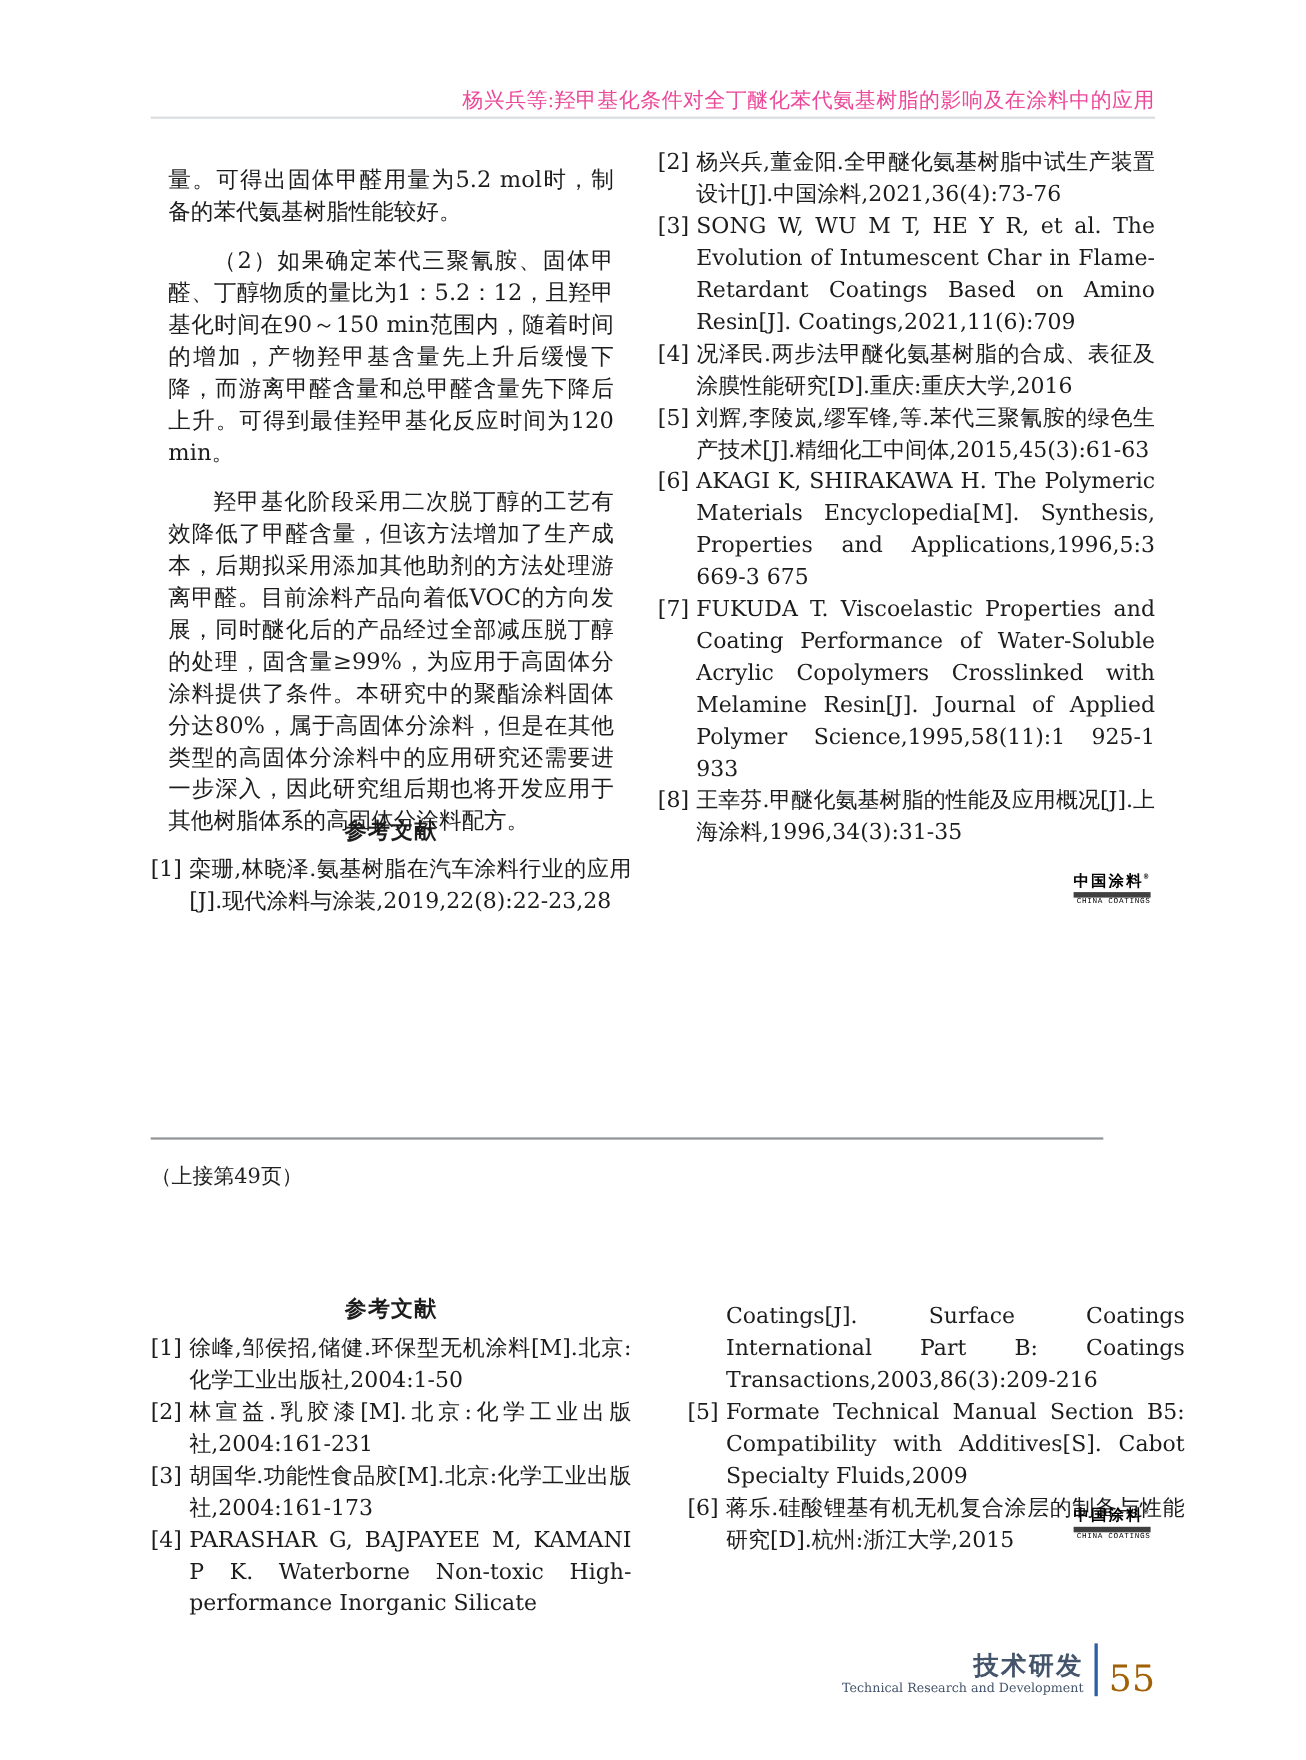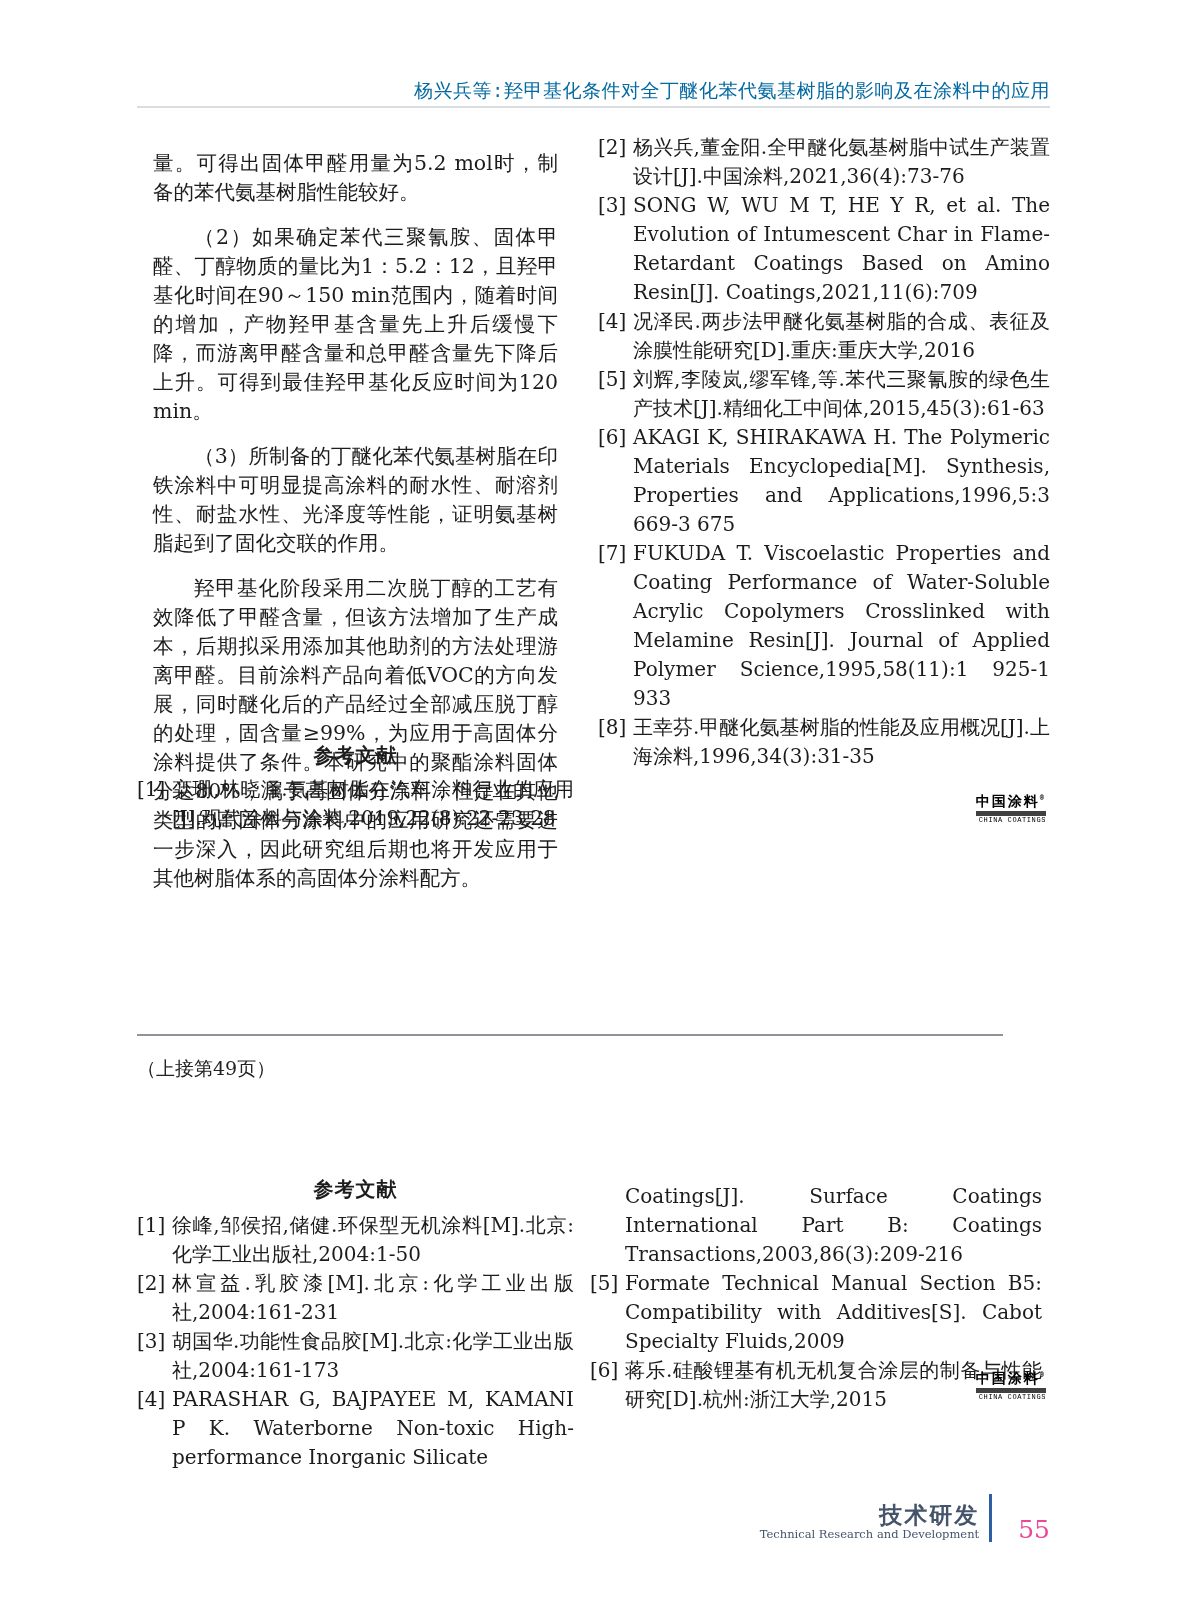--- a/index.html
+++ b/index.html
@@ -7,22 +7,22 @@
     position:relative;
     width:1187px;height:1600px;
     background:#ffffff;
     font-family:"DejaVu Serif","Liberation Serif",serif;
     color:#1c1c1c;
     overflow:hidden;
   }
   
   .running-title{
     position:absolute;top:78px;right:137px;
-    font-family:Liberation Mono, monospace;
-    font-size:19px;color:#0369a1;letter-spacing:0.5px;
+    font-family:Liberation Serif, serif;
+    font-size:19px;color:#ec4899;letter-spacing:0.5px;
     white-space:nowrap;
   }
   .header-rule{
     position:absolute;top:106px;left:137px;width:913px;height:2px;
     background:#dadde0;
   }
   
   .col{position:absolute;text-align:justify;}
   .col-left-top{left:137px;top:133px;width:437px;}
   .col-right-top{left:598px;top:133px;width:452px;}
@@ -45,21 +45,21 @@
   .section-divider{
     position:absolute;left:137px;top:1034px;width:866px;height:2px;
     background:#8f9296;
   }
   .continuation-note{
     position:absolute;left:137px;top:1056px;
     font-size:19px;color:#222;
   }
   .refs-bottom-left{position:absolute;left:137px;top:1176px;width:437px;}
   .refs-bottom-left .ref-list{margin-top:8px;}
-  .refs-bottom-right{position:absolute;left:590px;top:1182px;width:452px;}
+  .refs-bottom-right{position:absolute;left:625px;top:1182px;width:452px;}
   
   .logo{
     position:absolute;right:141px;text-align:right;line-height:1.05;
     color:#000000;font-family:Liberation Mono, monospace;
   }
   .logo-1{top:795px;}
   .logo-2{top:1372px;}
   .logo .cn{font-size:14px;font-weight:bold;letter-spacing:2px;white-space:nowrap;}
   .logo .cn sup{font-size:7px;vertical-align:super;}
   .logo .en{font-size:7px;letter-spacing:0.6px;border-top:5px solid #404040;
@@ -70,35 +70,34 @@
     display:flex;align-items:flex-end;gap:10px;
   }
   .footer-names{text-align:right;color:#44546a;}
   .footer-cn{
     font-family:"DejaVu Sans","Liberation Sans",sans-serif;
     font-size:23px;font-weight:bold;letter-spacing:2px;line-height:1.15;
   }
   .footer-en{font-size:11.5px;line-height:1.2;}
   .footer-bar{width:3px;height:48px;background:#2e5fa3;}
   .page-number{
-    font-size:25px;color:#ec4899;line-height:1;padding-top:8px;margin-left:16px;
+    font-size:33px;color:#a16207;line-height:1;padding-top:8px;
   }
 </style>
 </head>
 <body>
 
 <div class="page">
 
   <div class="running-title">杨兴兵等:羟甲基化条件对全丁醚化苯代氨基树脂的影响及在涂料中的应用</div>
   <div class="header-rule"></div>
 
   <div class="col col-left-top body-text">
     <p>量。可得出固体甲醛用量为5.2 mol时，制备的苯代氨基树脂性能较好。</p>
     <p class="indent">（2）如果确定苯代三聚氰胺、固体甲醛、丁醇物质的量比为1：5.2：12，且羟甲基化时间在90～150 min范围内，随着时间的增加，产物羟甲基含量先上升后缓慢下降，而游离甲醛含量和总甲醛含量先下降后上升。可得到最佳羟甲基化反应时间为120 min。</p>
-    <p class="indent">（3）所制备的丁醚化苯代氨基树脂在印铁涂料中可明显提高涂料的耐水性、耐溶剂性、耐盐水性、光泽度等性能，证明氨基树脂起到了固化交联的作用。</p>
     <p class="indent">羟甲基化阶段采用二次脱丁醇的工艺有效降低了甲醛含量，但该方法增加了生产成本，后期拟采用添加其他助剂的方法处理游离甲醛。目前涂料产品向着低VOC的方向发展，同时醚化后的产品经过全部减压脱丁醇的处理，固含量≥99%，为应用于高固体分涂料提供了条件。本研究中的聚酯涂料固体分达80%，属于高固体分涂料，但是在其他类型的高固体分涂料中的应用研究还需要进一步深入，因此研究组后期也将开发应用于其他树脂体系的高固体分涂料配方。</p>
   </div>
 
   <div class="refs-left-top">
     <p class="refs-heading">参考文献</p>
     <div class="ref-list">
       <div class="ref-item">
         <span class="num">[1]</span>
         <span class="txt">栾珊,林晓泽.氨基树脂在汽车涂料行业的应用[J].现代涂料与涂装,2019,22(8):22-23,28</span>
       </div>

